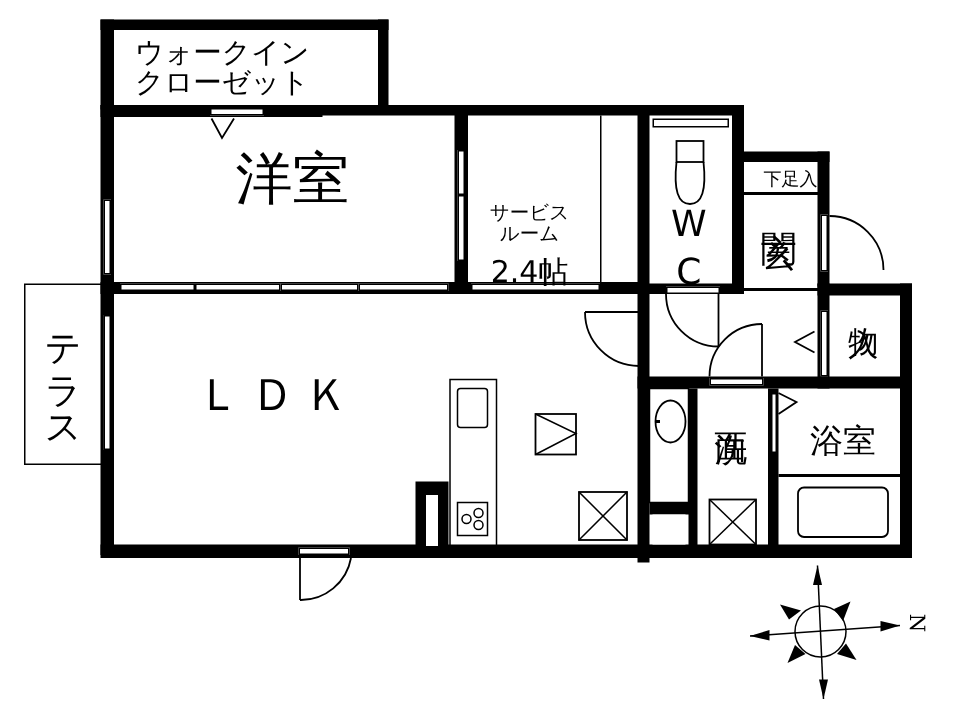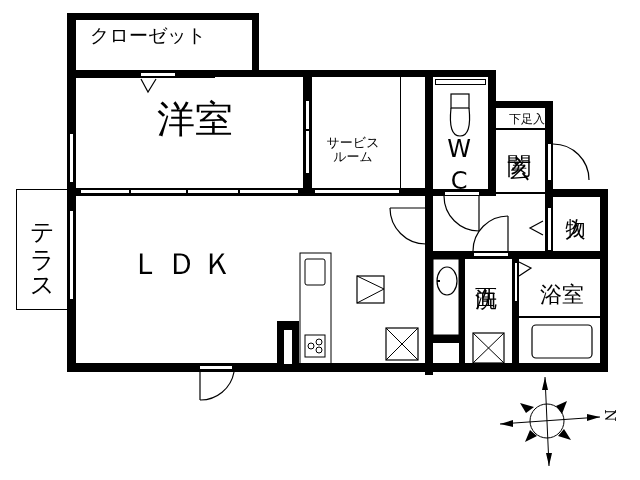--- a/index.html
+++ b/index.html
@@ -156,30 +156,32 @@
   <polygon points="500,424 513,420 513,427" fill="#000"></polygon>
   <polygon points="600,417 587,414 587,421" fill="#000"></polygon>
   <polygon points="520,403 534,407 526,413" fill="#000"></polygon>
   <polygon points="567,401 562,414 556,406" fill="#000"></polygon>
   <polygon points="525,442 530,430 537,436" fill="#000"></polygon>
   <polygon points="571,440 558,436 564,429" fill="#000"></polygon>
 </svg>
 <div class="label" style="left:604px;top:408px;font-size:14px;font-family:'DejaVu Serif', serif;transform:rotate(90deg);">N</div>
 
 <div class="label" style="left:90px;top:26px;font-size:19px;text-align:left;">
+  <div>ウォークイン</div>
   <div>クローゼット</div>
 </div>
 
 <div class="label" style="left:140px;top:100px;width:110px;font-size:38px;">
   <div>洋室</div>
 </div>
 
 <div class="label" style="left:318px;top:92px;width:70px;font-size:13px;margin-top:44px;">
   <div>サービス</div>
   <div>ルーム</div>
+  <div style="font-size:20px;margin-top:8px;">2.4帖</div>
 </div>
 
 <div class="label vert" style="left:446px;top:135px;font-size:24px;letter-spacing:4px;">WC</div>
 
 <div class="label" style="left:497px;top:113px;width:60px;font-size:12px;">下足入</div>
 
 <div class="label vert" style="left:506px;top:136px;font-size:24px;">玄関</div>
 
 <div class="label vert" style="left:565px;top:203px;font-size:20px;">物入</div>
 

